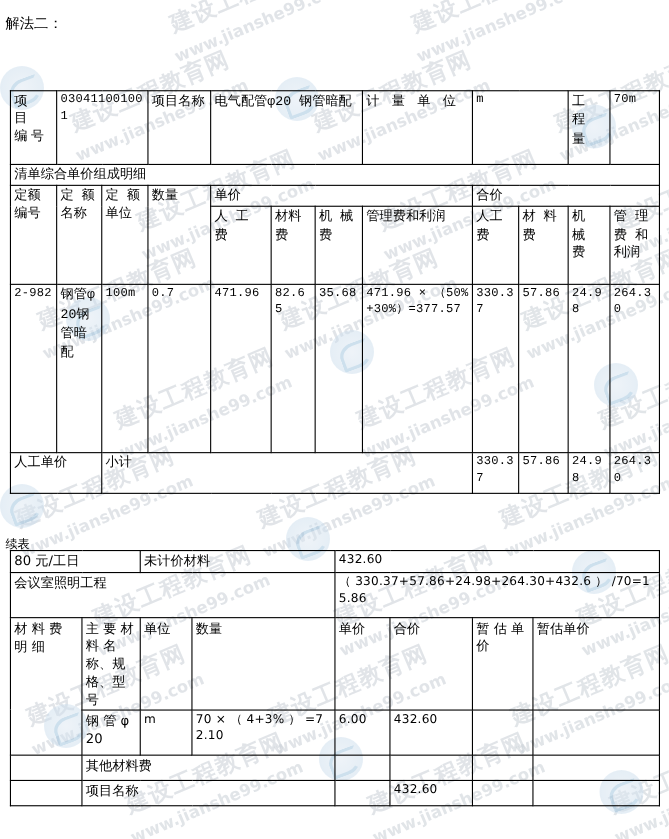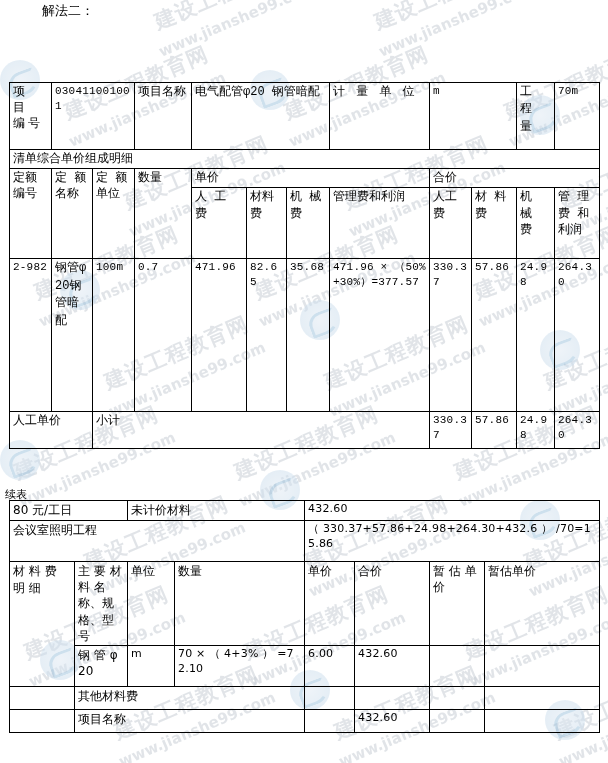--- a/index.html
+++ b/index.html
@@ -58,23 +58,22 @@
   
   #page {
     position: absolute;
     left: 0; top: 0;
     width: 608px; height: 763px;
     z-index: 10;
   }
 
   .lead {
     position: absolute;
-    left: 5px; top: 2px;
+    left: 5px; top: 12px;
     font-size: 13px;
-    margin-left: 37px;
   }
   .doc-title {
     position: absolute;
     left: 0; top: 21px;
     width: 430px;
     text-align: center;
     font-size: 13px;
   }
   .section-label {
     position: absolute;

